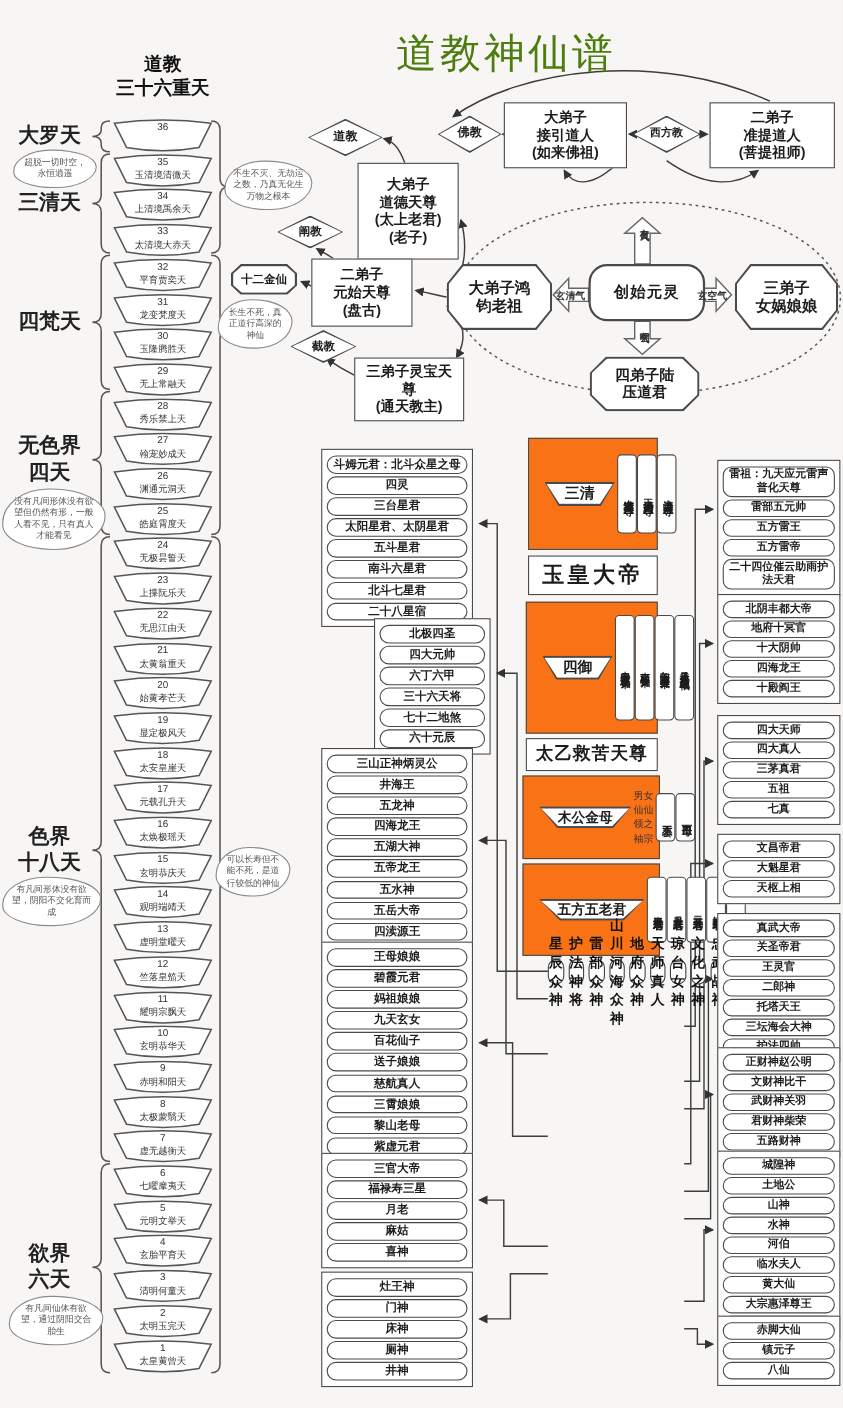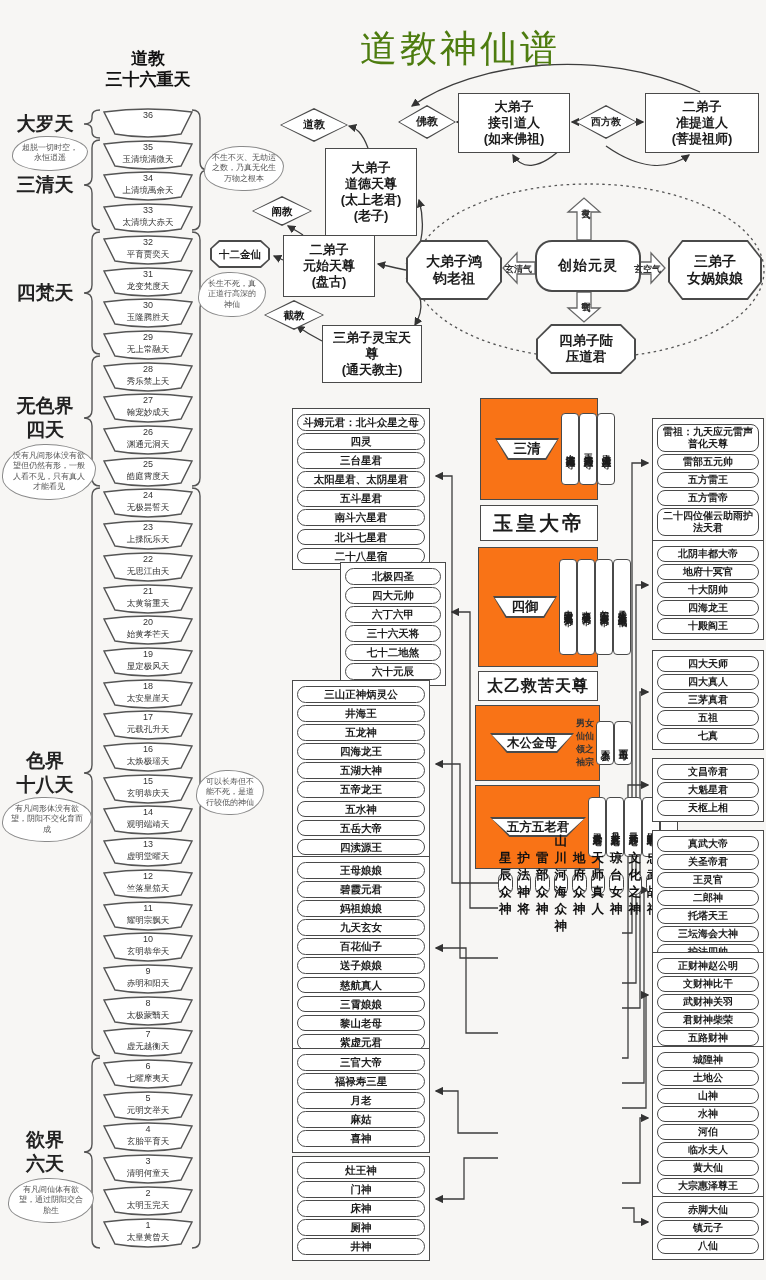--- a/index.html
+++ b/index.html
@@ -29,21 +29,21 @@
   .pill{border:1.3px solid #4a4a4a;border-radius:9px;background:#fff;font-size:10.5px;font-weight:bold;color:#1c1c1c;text-align:center;padding:1px 3px;line-height:1.2}
   .rbox .pill{font-size:10px;border-radius:8px}
   .rbox{gap:2px;padding:5px 4px}
   .cbox{position:absolute;z-index:2;background:#f97316;border:1.6px solid #4a4a4a;box-sizing:border-box;display:flex;align-items:center;padding:3px 14px;gap:2px}
   .vrow{display:flex;justify-content:space-evenly;align-items:flex-start;width:100%}
   .vpill{writing-mode:vertical-rl;border:1.3px solid #4a4a4a;border-radius:4px;background:#fff;font-size:9.5px;font-weight:bold;color:#1c1c1c;padding:3px 1.5px;letter-spacing:1px;text-align:center}
   #sanqing .vpill{height:64px}
   #siyu .vpill{height:88px;font-size:9px}
   #wulao .vpill{height:52px}
   #mugong .vpill{height:36px}
-  .caps{display:flex;justify-content:flex-start;width:100%;font-size:9px;font-weight:bold;color:#333}
+  .caps{display:flex;justify-content:flex-start;width:100%;font-size:9px;font-weight:normal;color:#333}
   #cats{position:absolute;left:498px;top:872px;width:124px;z-index:2;display:flex;flex-direction:row;gap:4px}
   .cat{height:21px;border:1.5px solid #444;border-radius:11px;background:#fff;font-size:12.5px;font-weight:bold;color:#111;display:flex;align-items:center;justify-content:center}
   .qi{position:absolute;z-index:3;font-size:9px;color:#333;font-weight:bold}
   .qiv{writing-mode:vertical-rl;letter-spacing:1px}
 </style>
 </head>
 <body>
 
 <div id="page">
 

